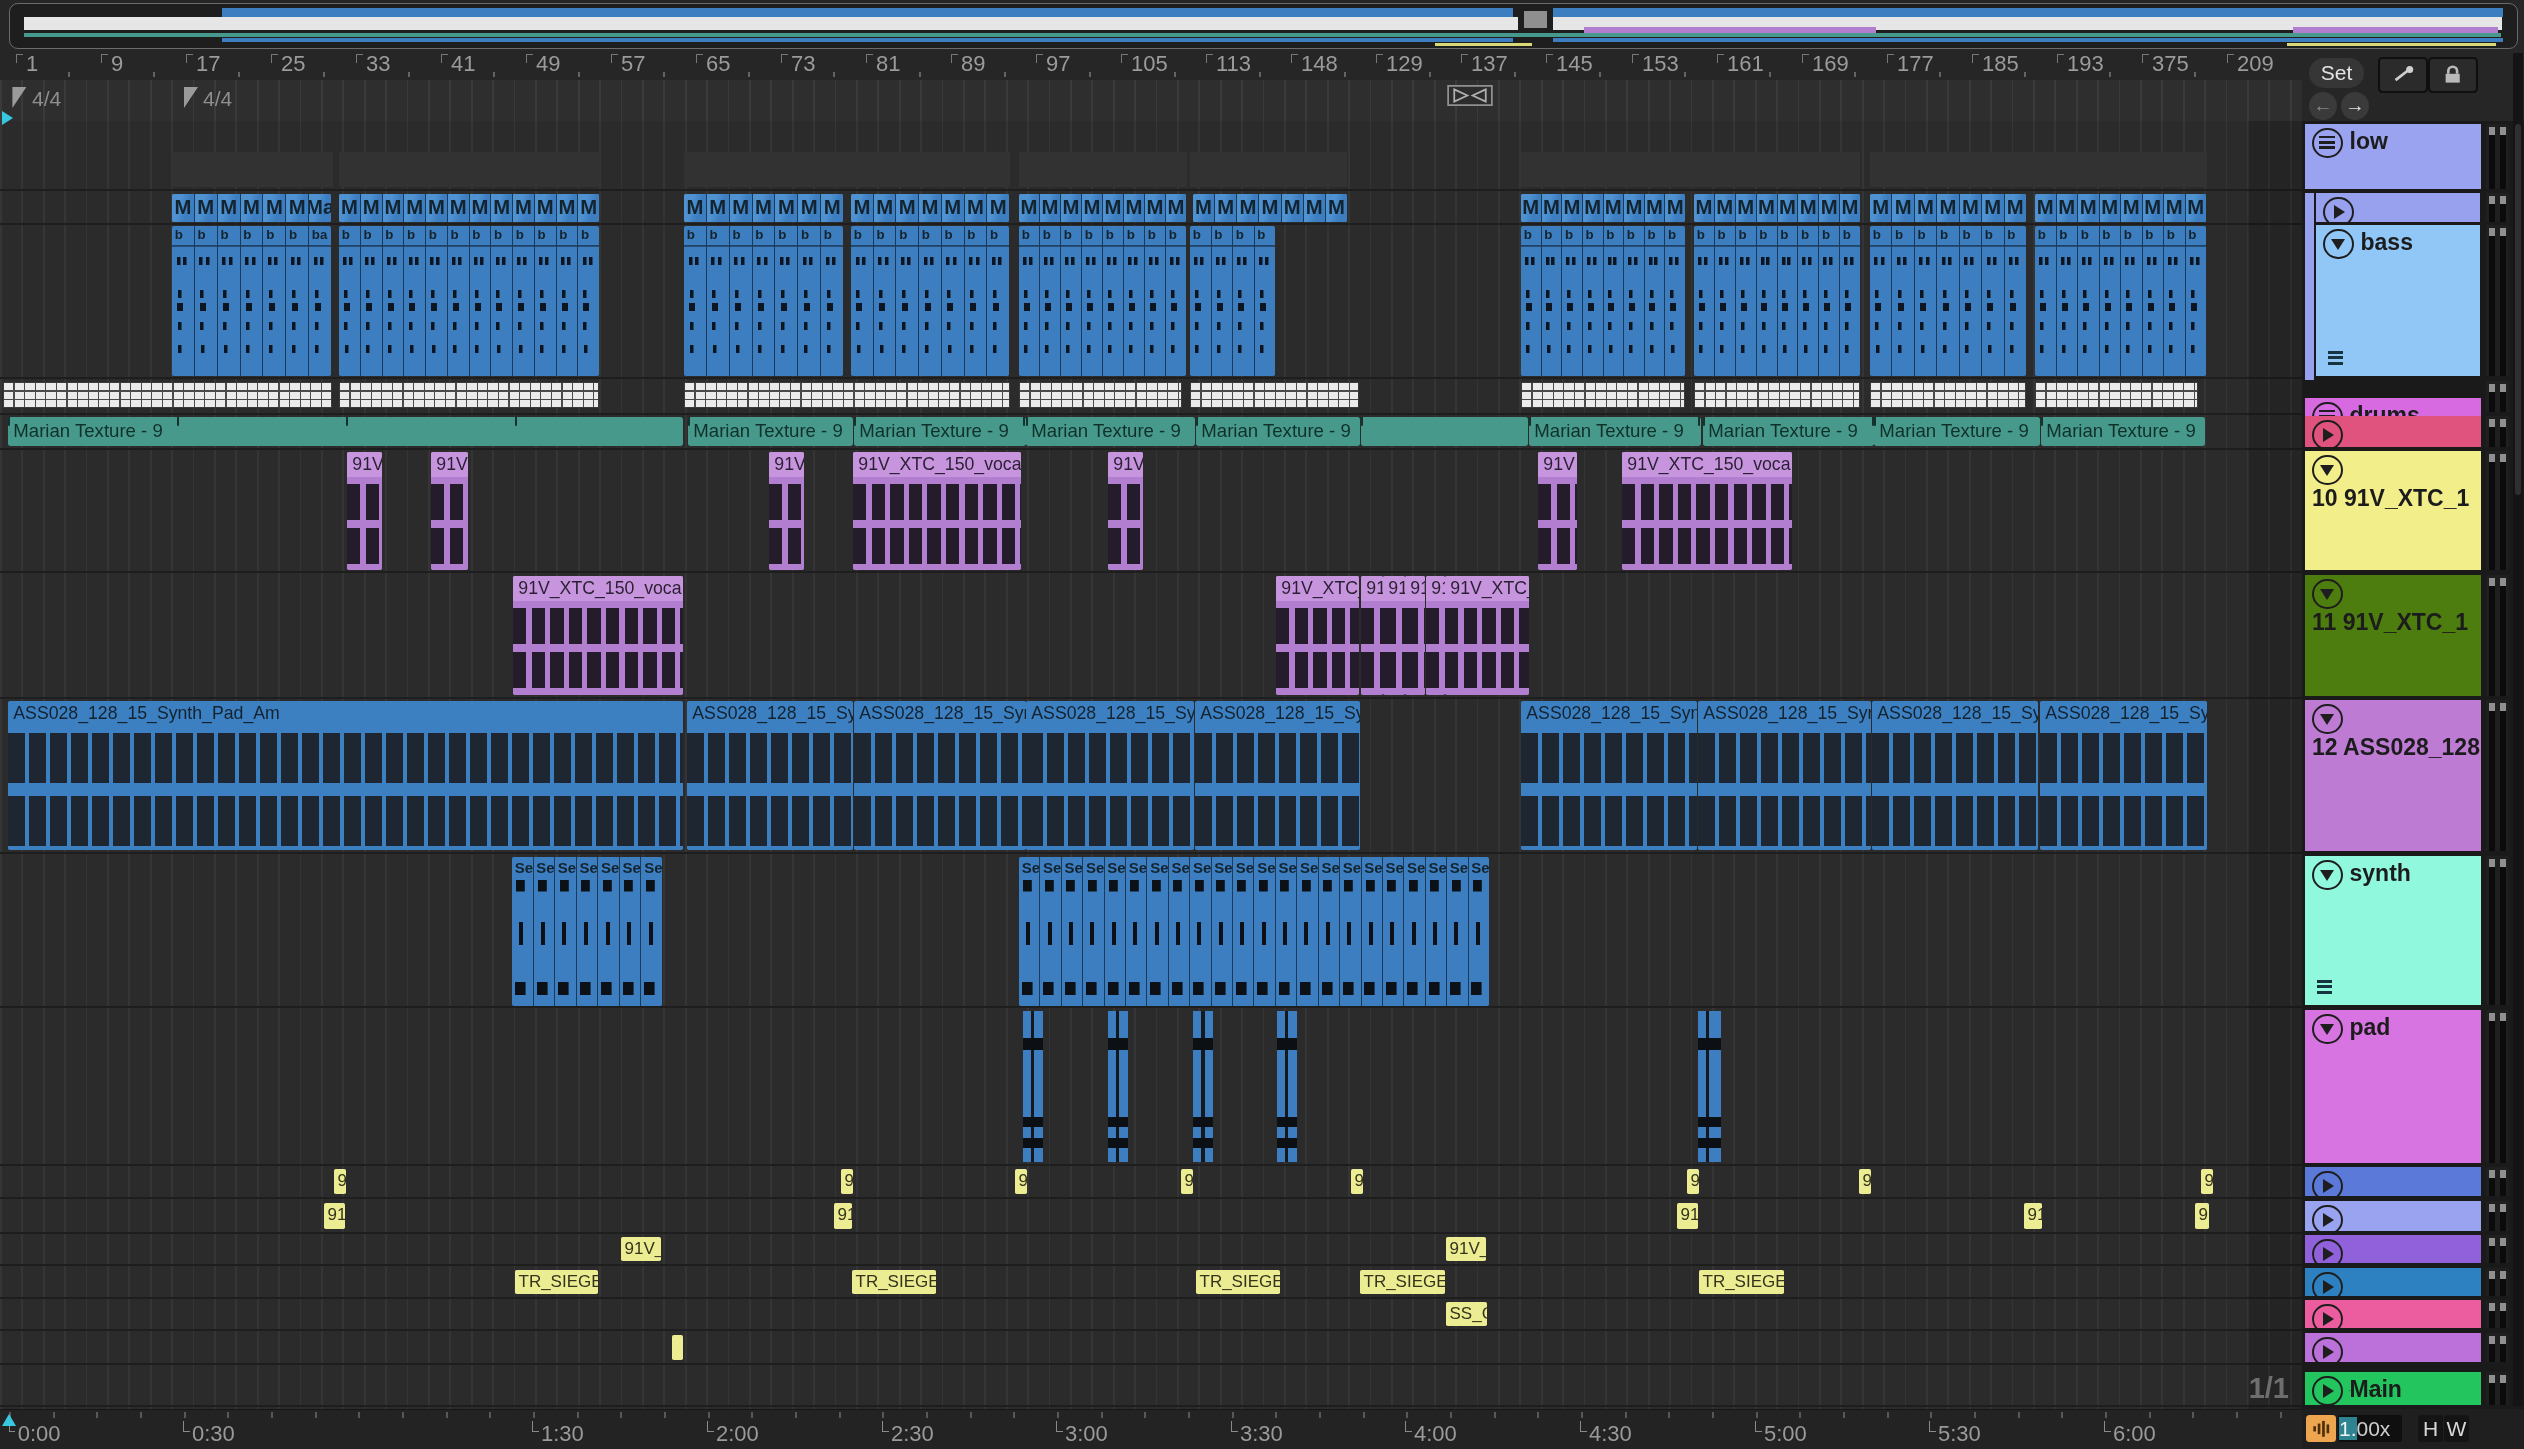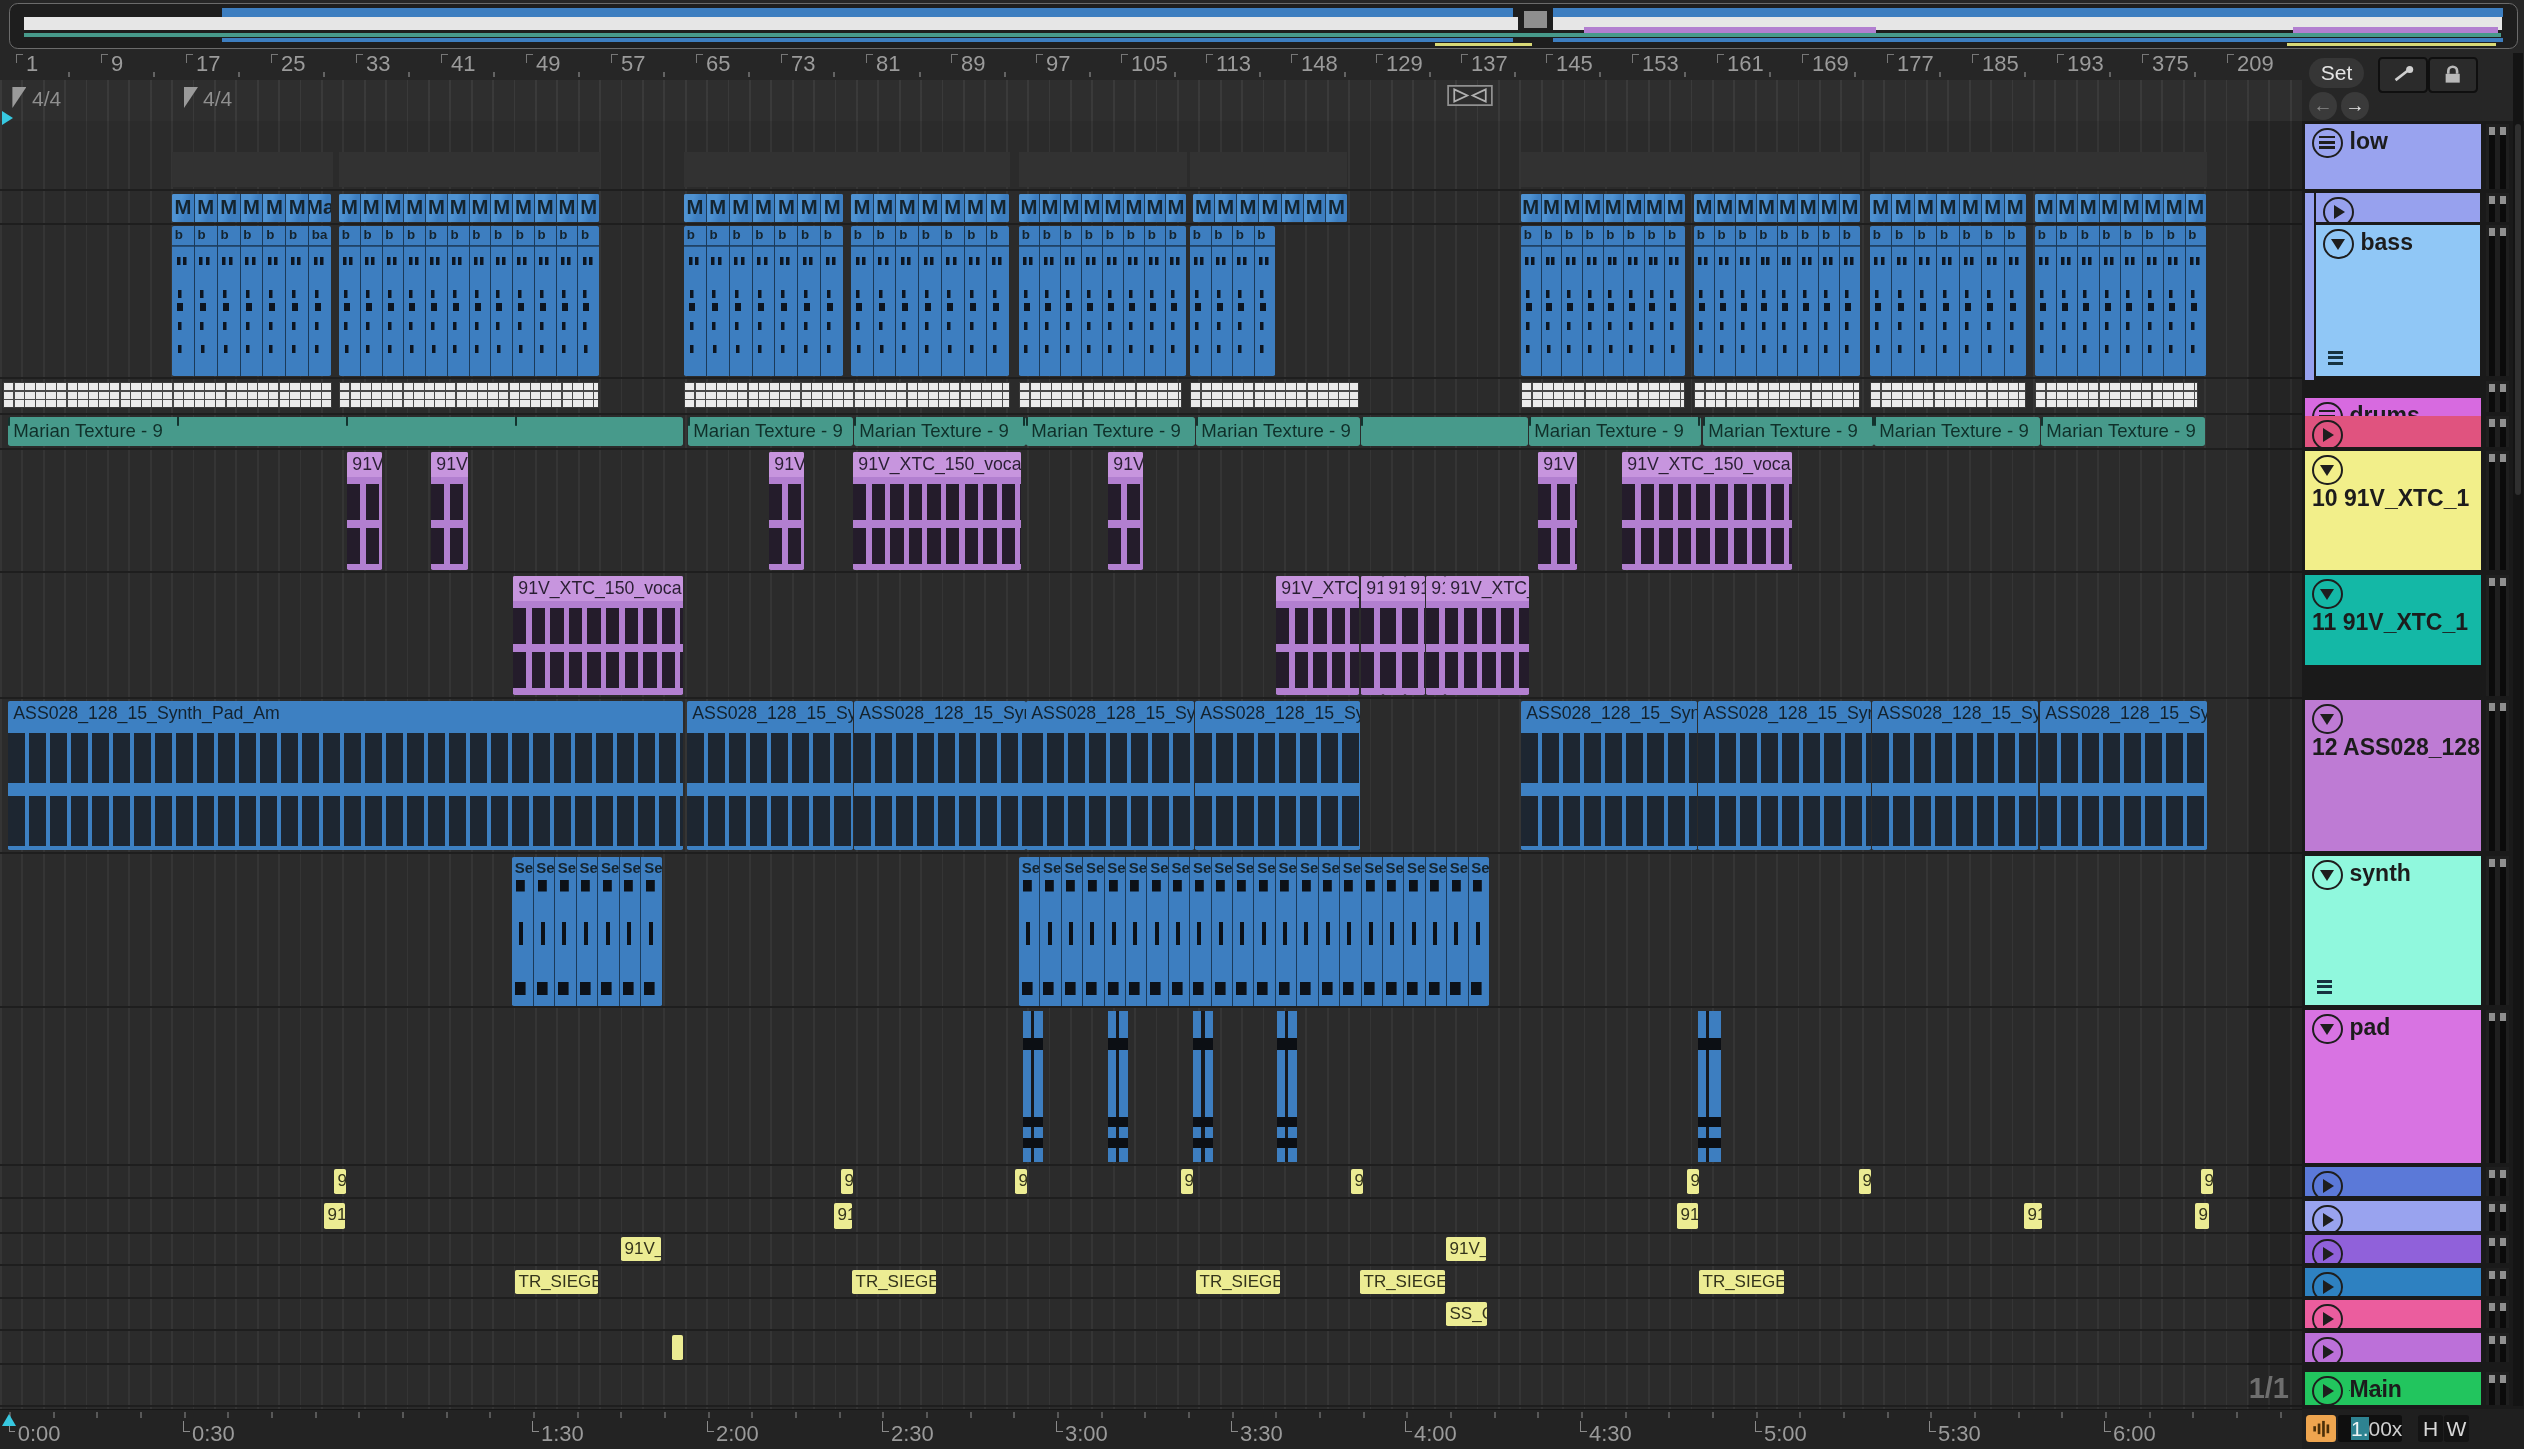--- a/index.html
+++ b/index.html
@@ -111,21 +111,21 @@
         text-align:center;line-height:30px;}
   .sqbtn{position:absolute;background:#2b2b2b;border:2.7px solid #0f0f0f;border-radius:4.4px;
          display:flex;align-items:center;justify-content:center;}
   .circbtn{position:absolute;width:28px;height:28px;border-radius:50%;background:#3a3a3a;
          text-align:center;line-height:26.5px;font-size:19.4px;}
   
   #footer{position:absolute;left:2302px;top:1409px;width:223px;height:41px;background:#1f1f1f;}
   #audition{position:absolute;left:4.4px;top:6.2px;width:30px;height:27px;background:#eea54f;border-radius:3.5px;
             display:flex;align-items:center;justify-content:center;}
   #speedbox{position:absolute;left:36px;top:6.2px;width:64px;height:27px;background:#0f0f0f;border-radius:2.7px;
-            font-size:21px;color:#cfcfcf;line-height:27px;padding-left:13px;box-sizing:border-box;}
+            font-size:21px;color:#cfcfcf;line-height:27px;padding-left:1px;box-sizing:border-box;}
   #speedbox .hl{background:#2e8391;color:#eef4f4;}
   .kbtn{position:absolute;top:6.2px;width:25px;height:27px;background:#141414;border-radius:2.7px;color:#d8d8d8;
         font-size:21px;text-align:center;line-height:27px;}
   #scrollv{position:absolute;left:2513px;top:53px;width:9.7px;height:1353px;background:#141414;}
   #scrollthumb{position:absolute;left:2515px;top:124px;width:6.2px;height:371px;background:#2f2f2f;border-radius:3.5px;}
 </style>
 </head>
 <body>
 
 <div id="stage">
@@ -841,21 +841,21 @@
       <div class="thead" style="left: 2305px; top: 416px; width: 176px; height: 31px; background: rgb(224, 83, 127);"><span class="cicon"><span class="tri-r"></span></span></div>
       <div class="meter" style="top: 416px; height: 31px;">
         <div class="mbar"></div>
         <div class="mbar"></div>
       </div>
       <div class="thead" style="left: 2305px; top: 451px; width: 176px; height: 119px; background: rgb(242, 239, 138);"><span class="cicon"><span class="tri-d"></span></span><span class="tname">10 91V_XTC_1</span></div>
       <div class="meter" style="top: 451px; height: 119px;">
         <div class="mbar"></div>
         <div class="mbar"></div>
       </div>
-      <div class="thead" style="left: 2305px; top: 575px; width: 176px; height: 90px; background: #14b8a6;"><span class="cicon"><span class="tri-d"></span></span><span class="tname">11 91V_XTC_1</span></div>
+      <div class="thead" style="left: 2305px; top: 575px; width: 176px; height: 121px; background: #4d7c0f;"><span class="cicon"><span class="tri-d"></span></span><span class="tname">11 91V_XTC_1</span></div>
       <div class="meter" style="top: 575px; height: 121px;">
         <div class="mbar"></div>
         <div class="mbar"></div>
       </div>
       <div class="thead" style="left: 2305px; top: 700px; width: 176px; height: 151px; background: rgb(190, 123, 212);"><span class="cicon"><span class="tri-d"></span></span><span class="tname">12 ASS028_128</span></div>
       <div class="meter" style="top: 700px; height: 151px;">
         <div class="mbar"></div>
         <div class="mbar"></div>
       </div>
       <div class="thead" style="left: 2305px; top: 856px; width: 176px; height: 149px; background: rgb(144, 248, 221);"><span class="cicon"><span class="tri-d"></span></span><span class="tname">synth</span><div class="takes">

